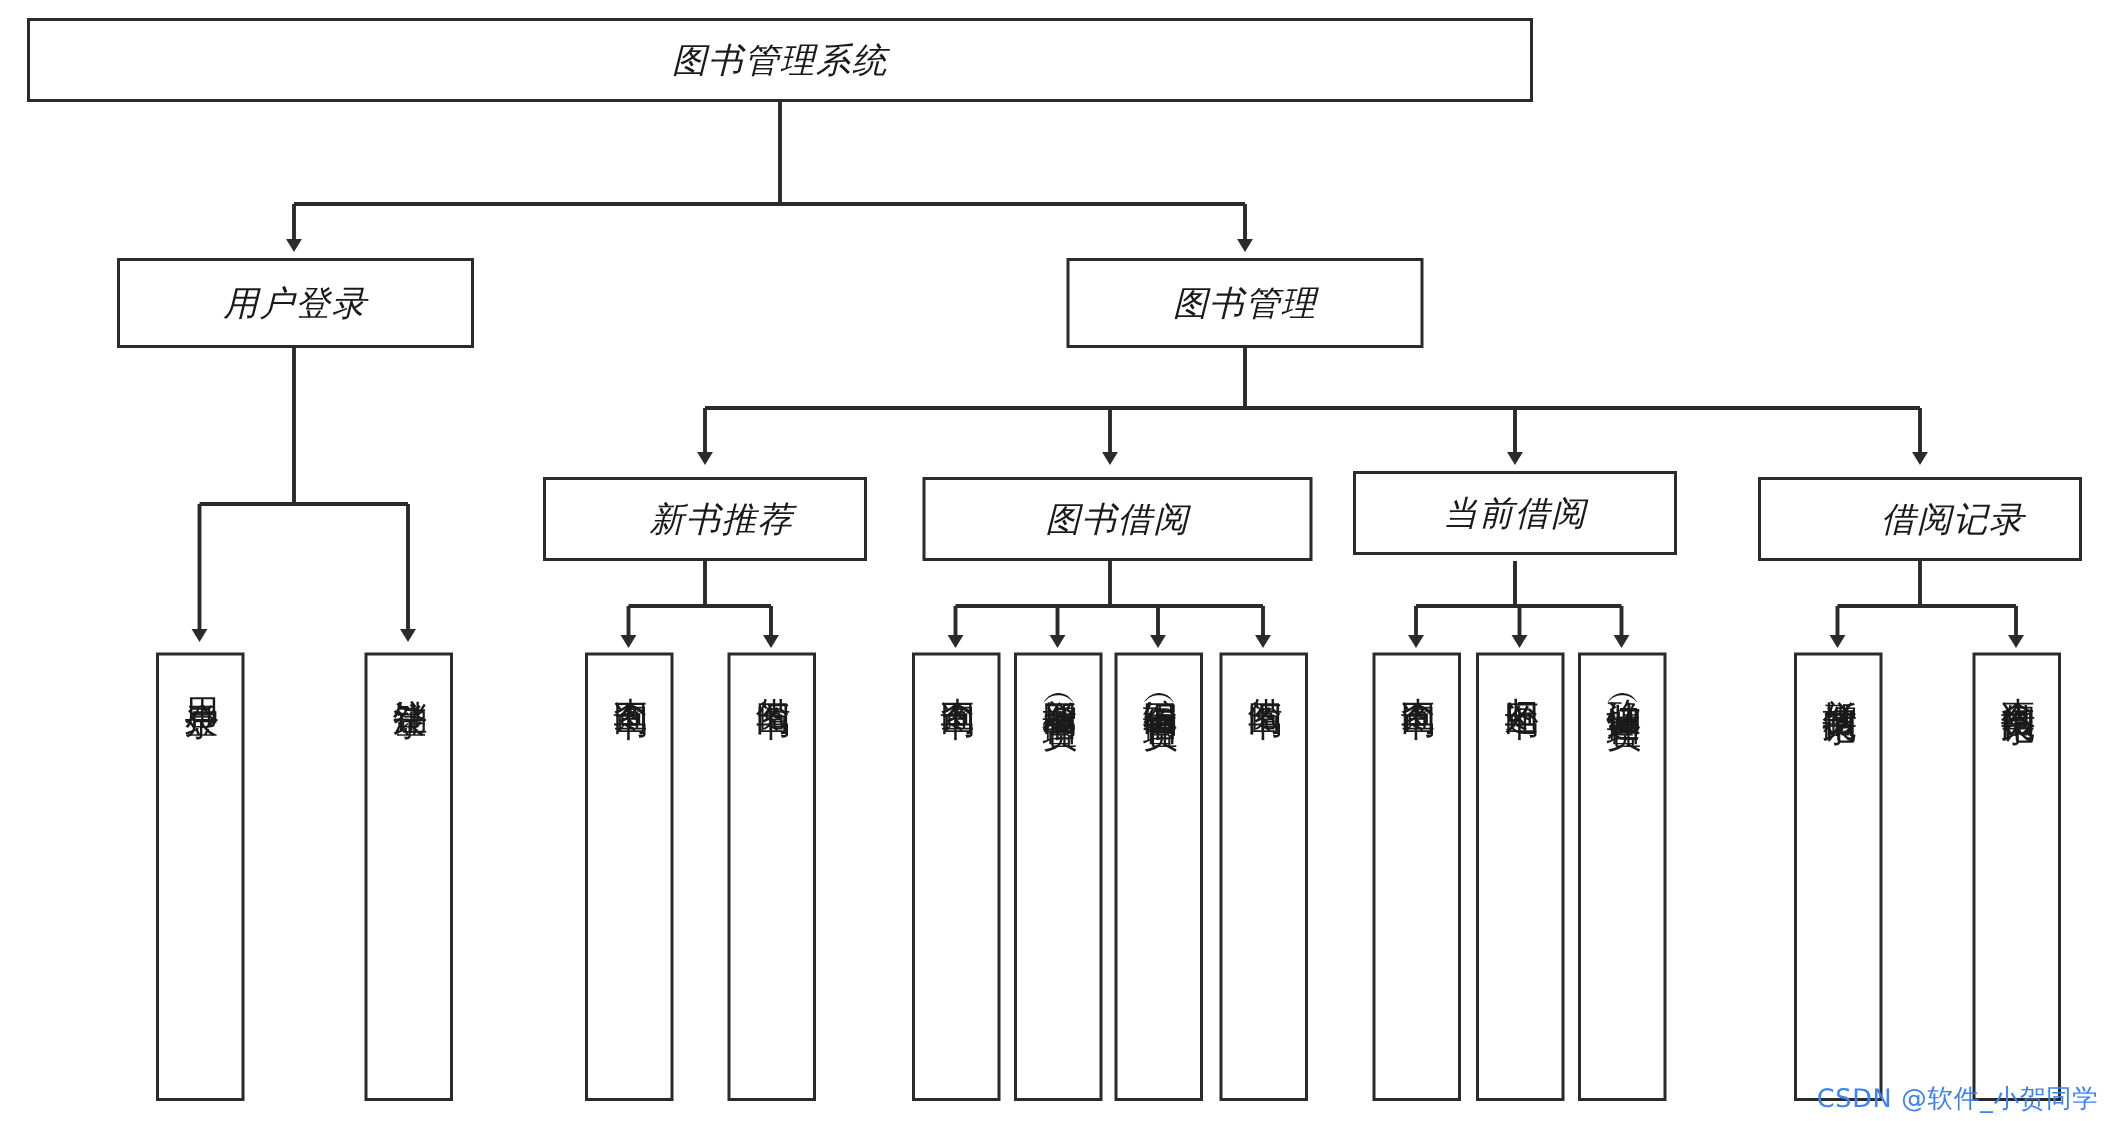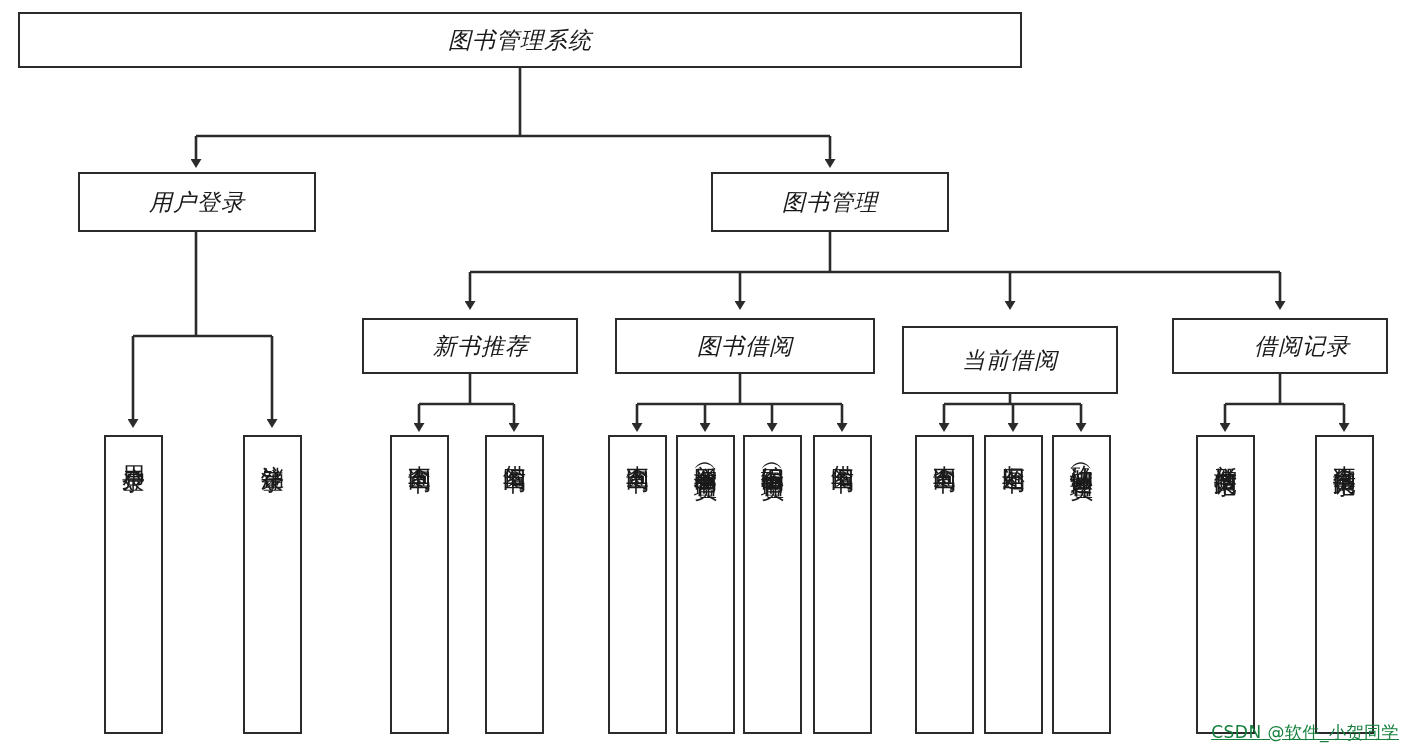--- a/index.html
+++ b/index.html
@@ -49,24 +49,23 @@
     line-height: 1.18;
     letter-spacing: 2px;
     white-space: pre-line;
     text-align: left;
   }
   #watermark {
     position: absolute;
     right: 6px;
     bottom: 3px;
     font-size: 17px;
-    color: #15803d;
+    color: #3b82f6;
     letter-spacing: 0.5px;
     white-space: nowrap;
-    text-decoration: underline;
   }
 </style>
 </head>
 <body>
 
 <div id="canvas">
 
   <svg id="diagram-svg" viewBox="0 0 1405 747">
     <defs>
       <marker id="arrow" markerWidth="9" markerHeight="11" refX="1" refY="5.5" orient="auto" markerUnits="userSpaceOnUse">
@@ -128,21 +127,21 @@
   <div class="node-box horiz" style="left:711px; top:172px; width:238px; height:60px;">
     <span>图书管理</span>
   </div>
 
   <div class="node-box horiz" style="left:362px; top:318px; width:216px; height:56px;padding-left:22px;">
     <span>新书推荐</span>
   </div>
   <div class="node-box horiz" style="left:615px; top:318px; width:260px; height:56px;">
     <span>图书借阅</span>
   </div>
-  <div class="node-box horiz" style="left:902px; top:326px; width:216px; height:68px;">
+  <div class="node-box horiz" style="left:902px; top:314px; width:216px; height:56px;">
     <span>当前借阅</span>
   </div>
   <div class="node-box horiz" style="left:1172px; top:318px; width:216px; height:56px;padding-left:44px;">
     <span>借阅记录</span>
   </div>
 
   <div class="node-box vert" style="left:104px; top:435px; width:59px; height:299px;">
     <span class="vert-label">用户登录</span>
   </div>
   <div class="node-box vert" style="left:243px; top:435px; width:59px; height:299px;">

